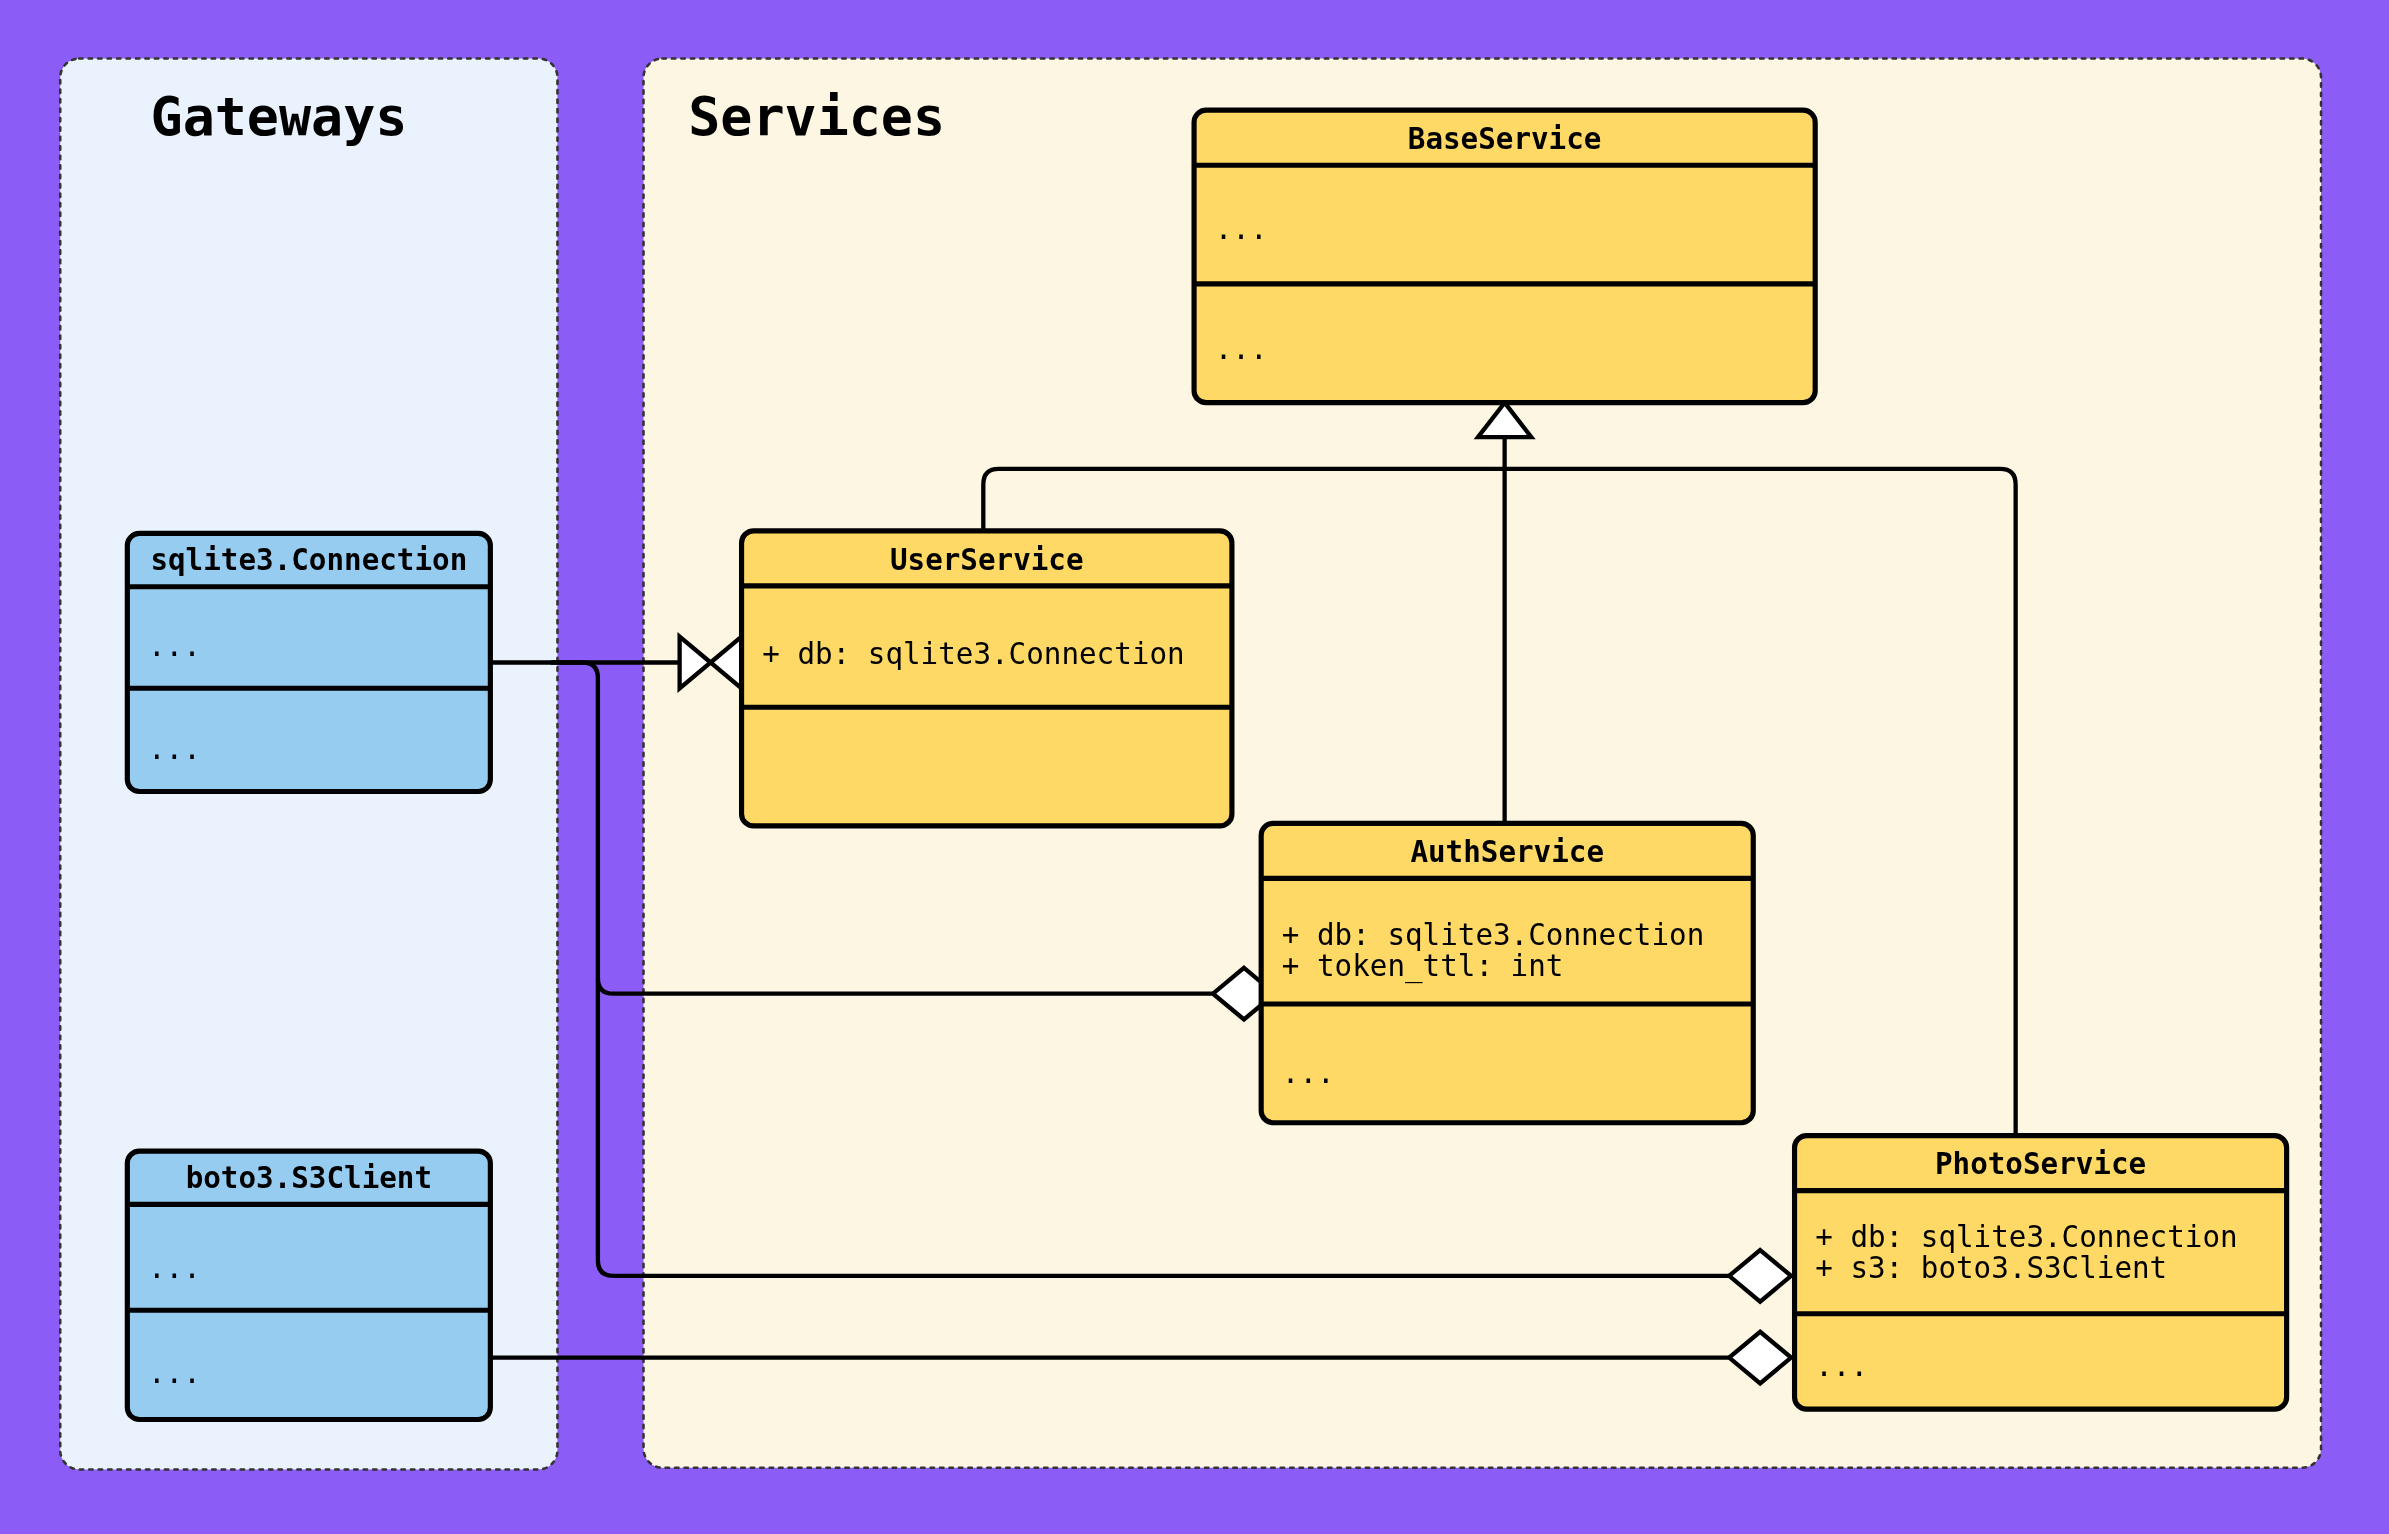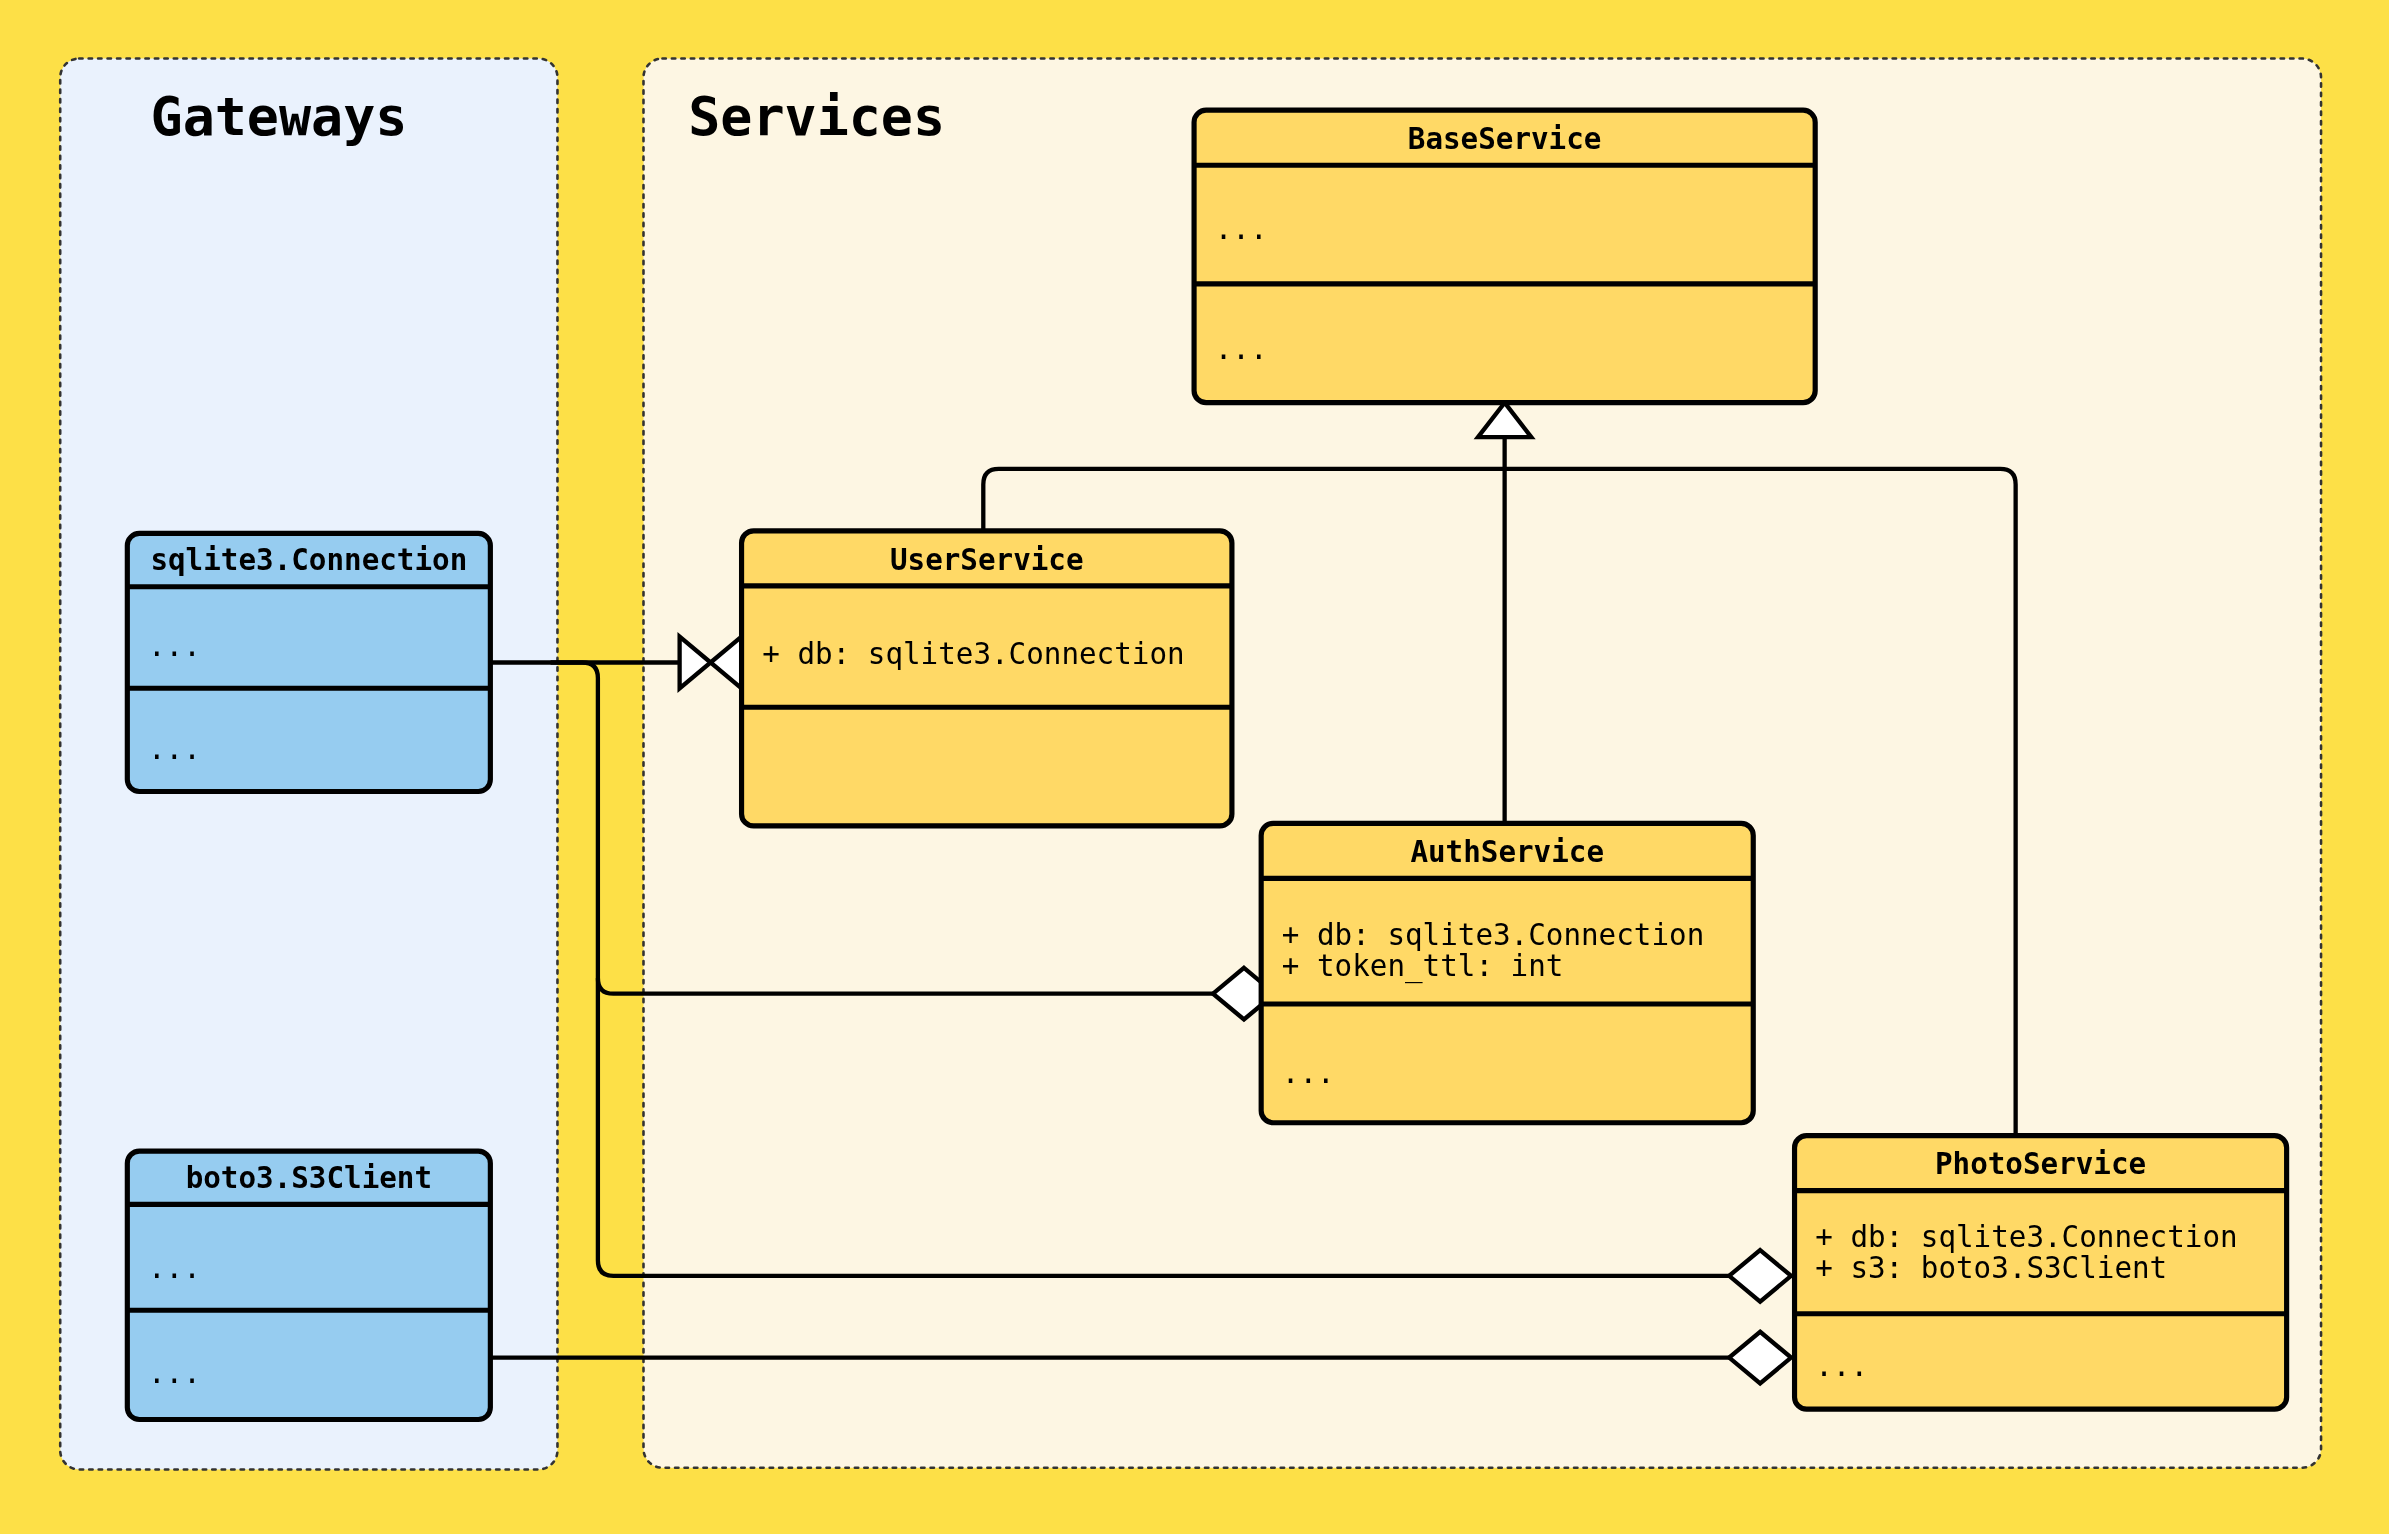--- a/index.html
+++ b/index.html
@@ -4,21 +4,21 @@
 <style>
   html, body {
     margin: 0;
     padding: 0;
     background: #ffffff;
   }
   #diagram-root {
     position: relative;
     width: 2389px;
     height: 1534px;
-    background: #fde047;
+    background: #8b5cf6;
     font-family: "DejaVu Sans Mono", "Liberation Mono", monospace;
   }
   svg#uml-canvas {
     display: block;
     width: 2389px;
     height: 1534px;
   }
   .pkg-box {
     fill: #eaf2fd;
     stroke: #333333;

